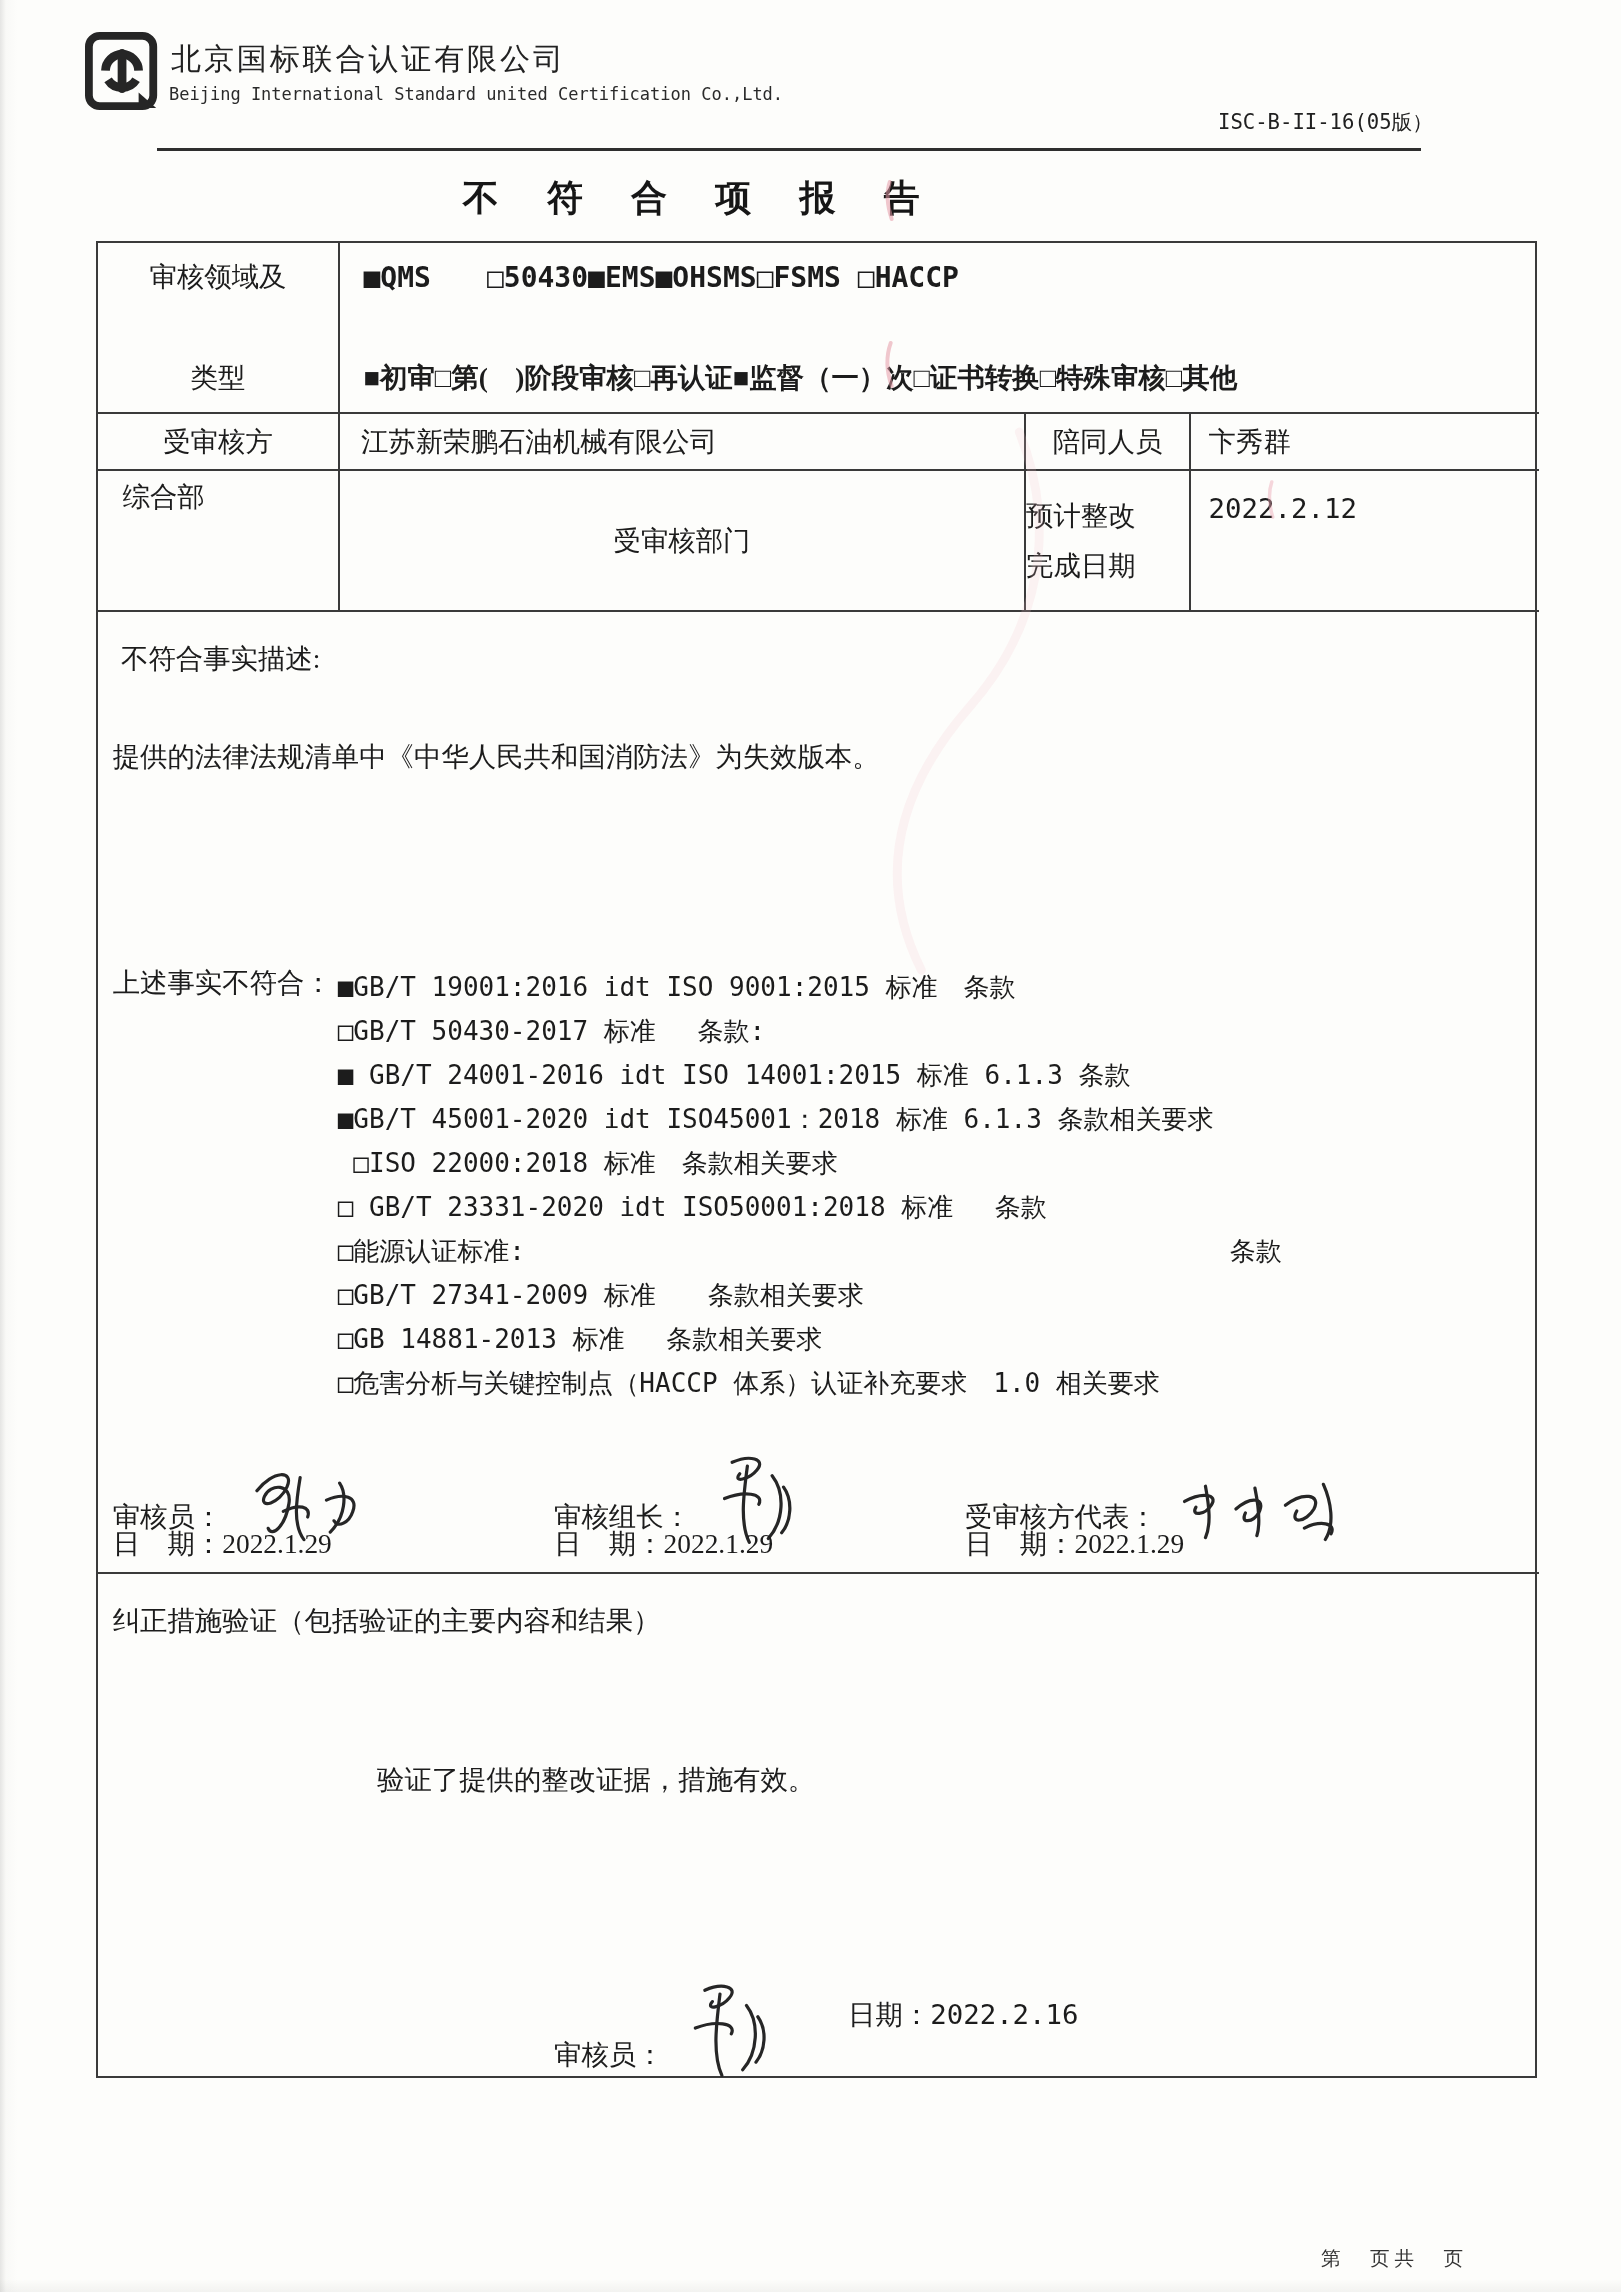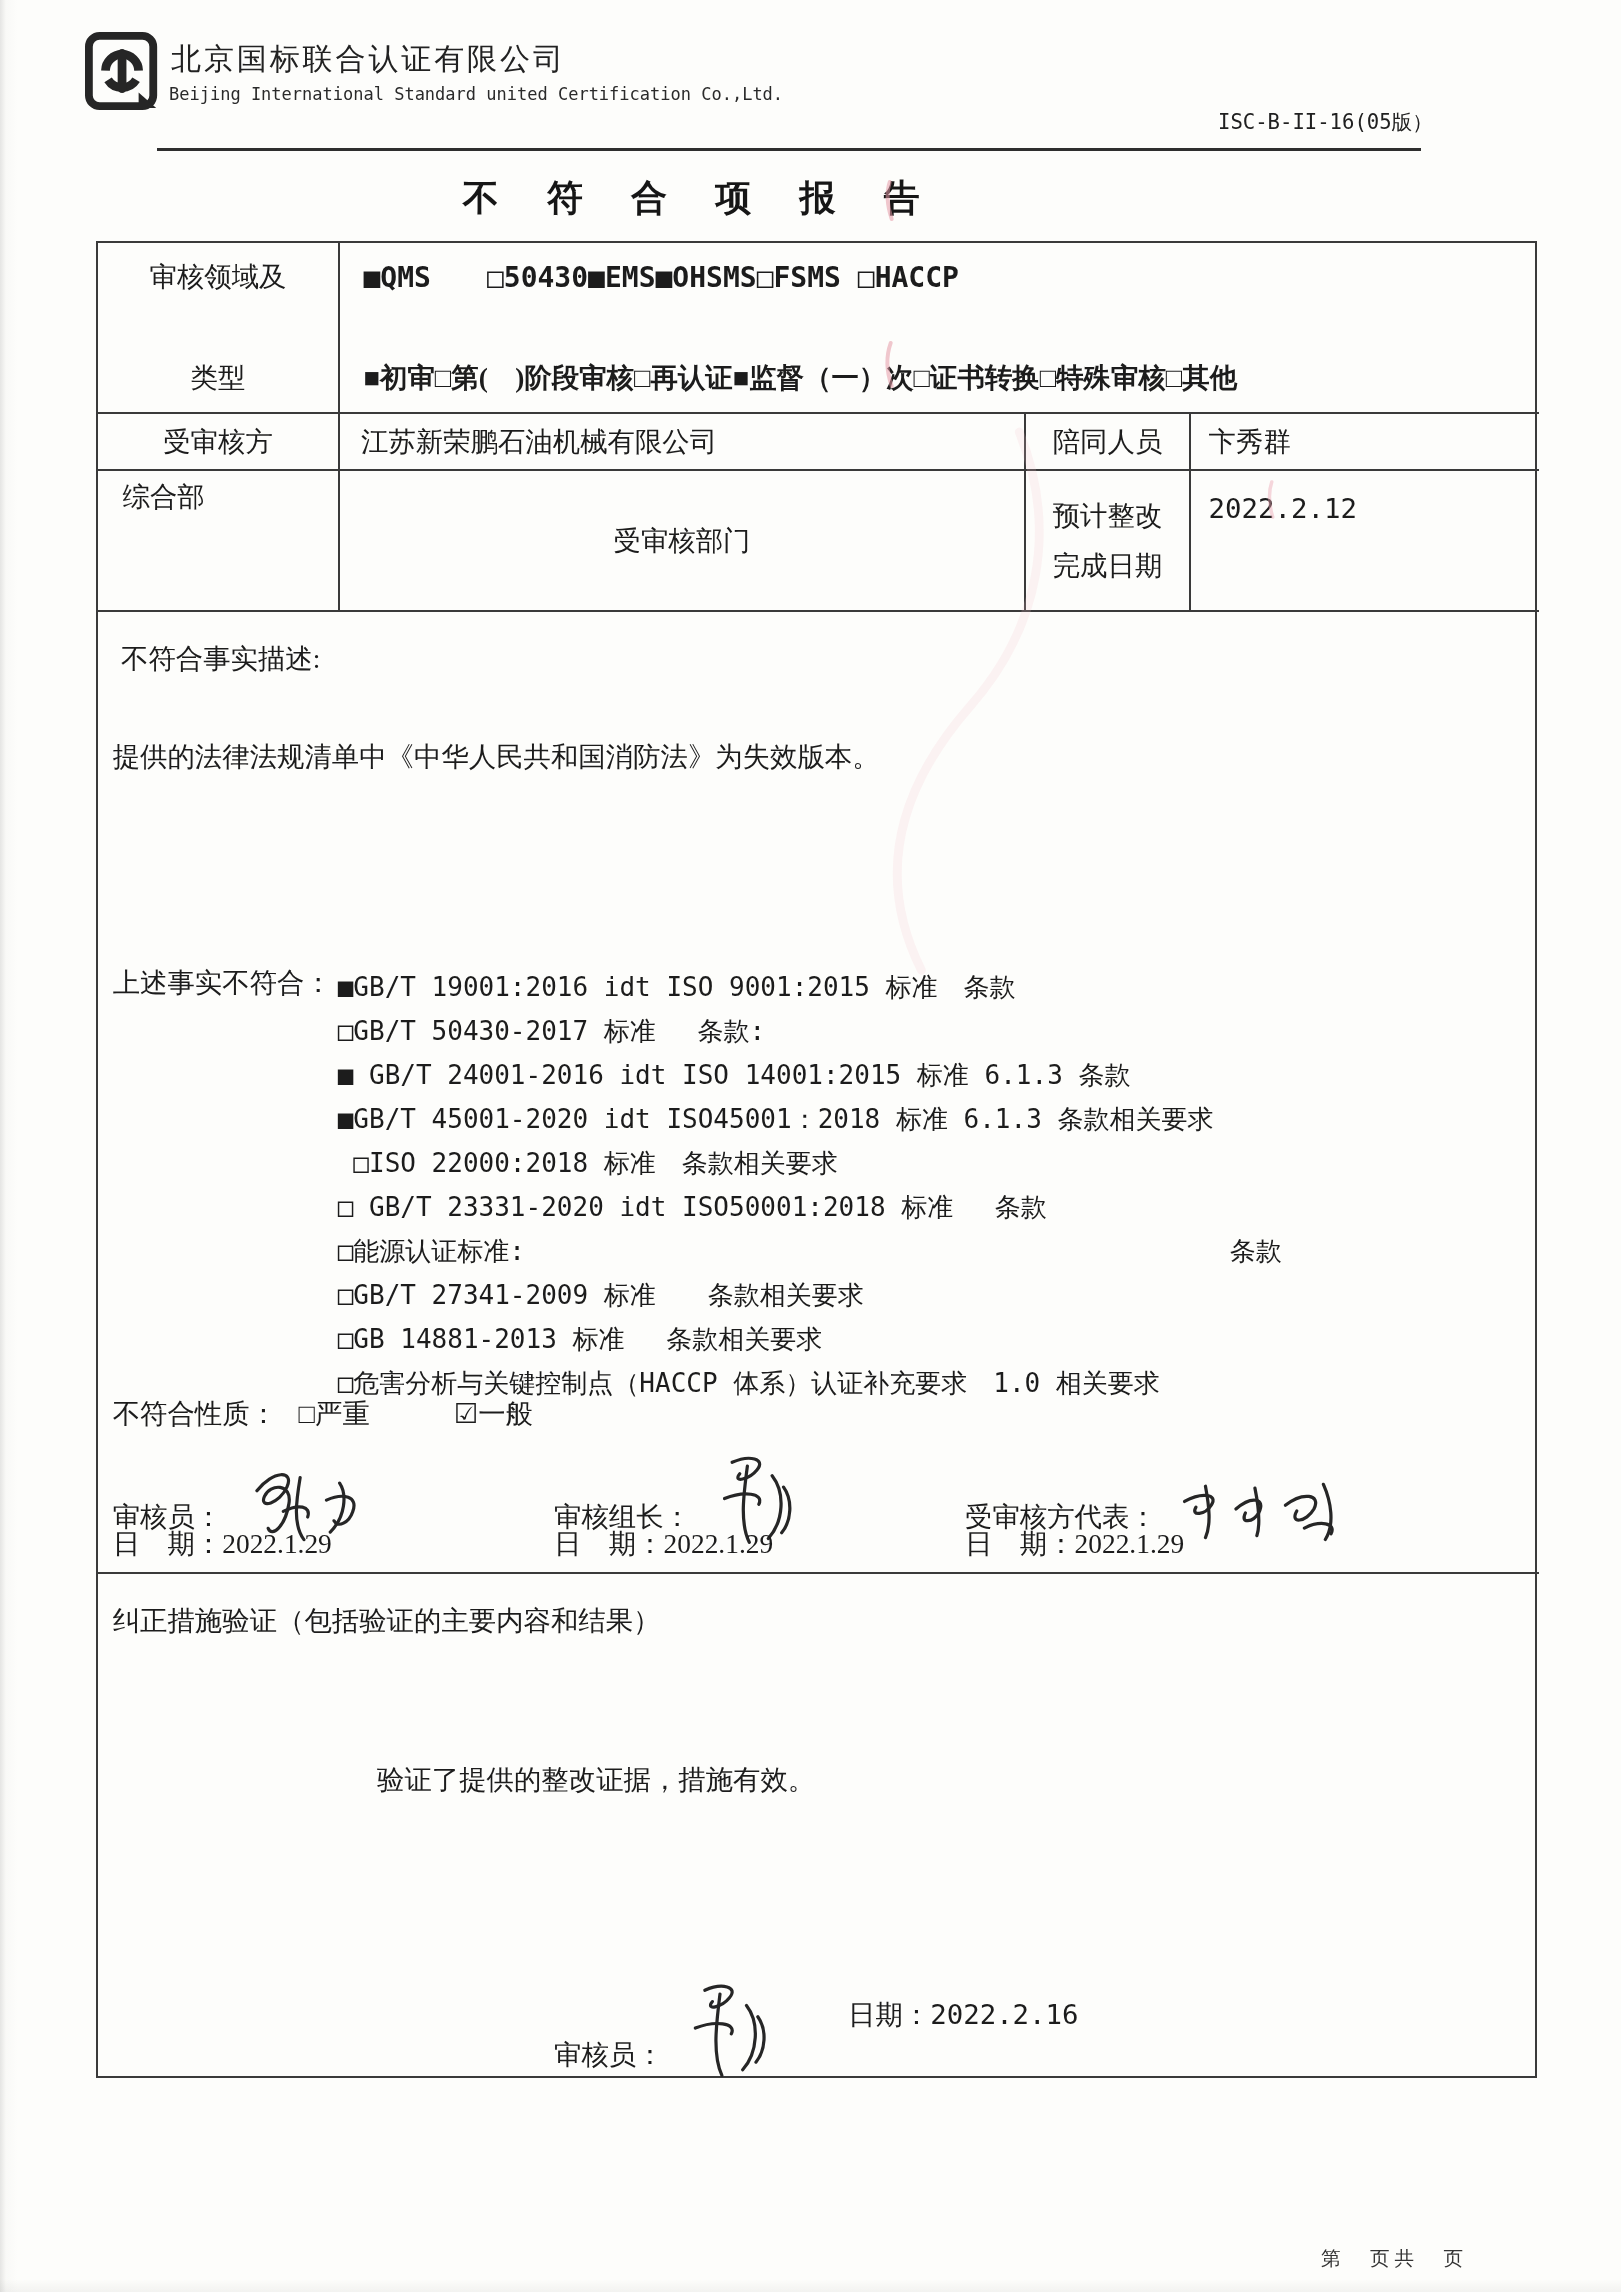--- a/index.html
+++ b/index.html
@@ -39,21 +39,21 @@
   .br{border-right:2px solid #3a3a3a;}
   .bb{border-bottom:2px solid #3a3a3a;gap:48px;}
   .label-center{display:flex;align-items:center;justify-content:center;text-align:center;}
   .scope-label{display:flex;flex-direction:column;justify-content:space-evenly;align-items:center;}
   .scope-content{grid-column:2 / 5;display:flex;flex-direction:column;justify-content:space-evenly;padding-left:23.5px;}
   .scope-line1{font-weight:700;font-size:28px;font-family:"DejaVu Sans Mono","Liberation Mono",monospace;}
   .scope-line2{font-weight:600;font-size:27.4px;}
   .val-left{display:flex;align-items:center;padding-left:21px;}
   .val-left-sm{display:flex;align-items:center;padding-left:17.6px;}
   .dept-value{padding:7.8px 0 0 24.5px;}
-  .rectify-label{display:flex;flex-direction:column;justify-content:center;align-items:center;gap:14px;}
+  .rectify-label{display:flex;flex-direction:column;justify-content:center;gap:14px;}
   .rectify-value{padding:21.6px 0 0 17.6px;font-family:"DejaVu Sans Mono","Liberation Mono",monospace;}
   .big-cell{grid-column:1 / 5;}
   .finding-heading{left:23px;top:29px;}
   .finding-desc{left:14.7px;top:127px;}
   .standards-block{left:14.7px;top:353px;display:flex;width:1411px;}
   .standards-label{width:225px;flex:0 0 225px;}
   .standards-list{list-style:none;margin:0;padding:0;flex:1;}
   .standards-list li{height:44px;line-height:44px;font-size:26px;font-family:"DejaVu Sans Mono","Liberation Mono",monospace;position:relative;}
   .tk-right{position:absolute;left:892px;top:0;}
   .nature-line{left:14.7px;top:784px;}
@@ -133,23 +133,20 @@
           <li>
             <span data-bind="finding.standards.6">□能源认证标准:</span>
             <span class="tk-right" data-bind="finding.energy_clause_right">条款</span>
           </li>
           <li data-bind="finding.standards.7">□GB/T 27341-2009 标准　　条款相关要求</li>
           <li data-bind="finding.standards.8">□GB 14881-2013 标准　 条款相关要求</li>
           <li data-bind="finding.standards.9">□危害分析与关键控制点（HACCP 体系）认证补充要求　1.0 相关要求</li>
         </ul>
       </div>
 
-      <div class="abs nature-line">
-        <span data-bind="nature.label">不符合性质：</span><span class="nature-severe" data-bind="nature.severe_option">□严重</span><span class="nature-general" data-bind="nature.general_option">☑一般</span>
-      </div>
 
       <div class="abs sig-group sig-g1">
         <span data-bind="signatures.auditor_label">审核员：</span>
         <svg class="sig-svg" width="165" height="94" viewBox="0 0 170 100">
           <path class="ink" d="M28 38 C45 16 68 16 60 34 C52 52 30 58 36 44 C42 30 66 30 62 52 C58 76 44 88 40 78"></path>
           <path class="ink" d="M74 24 C70 48 66 74 78 90"></path>
           <path class="ink" d="M56 60 C72 52 86 54 82 66"></path>
           <path class="ink" d="M116 30 C124 42 122 66 106 82"></path>
           <path class="ink" d="M102 48 C120 40 136 44 130 60 C126 72 114 78 110 70"></path>
         </svg>

